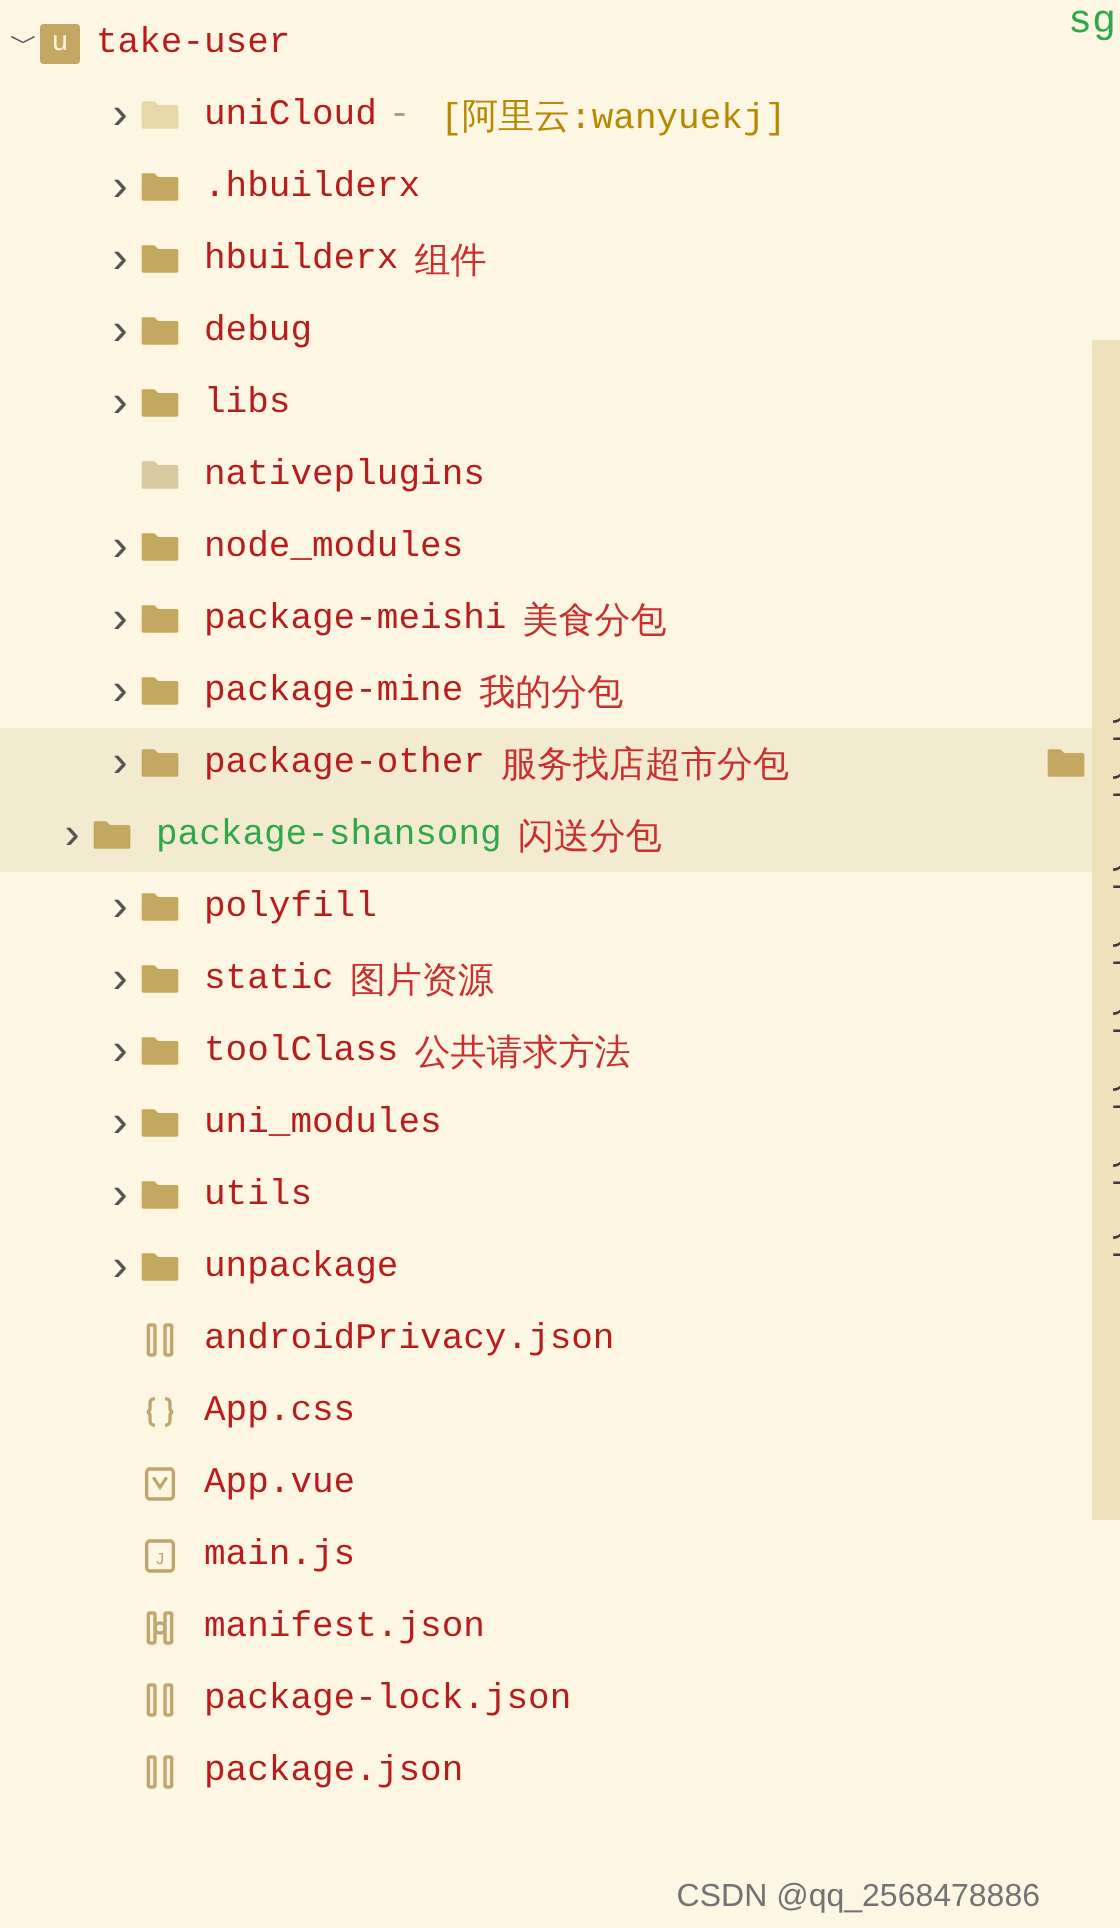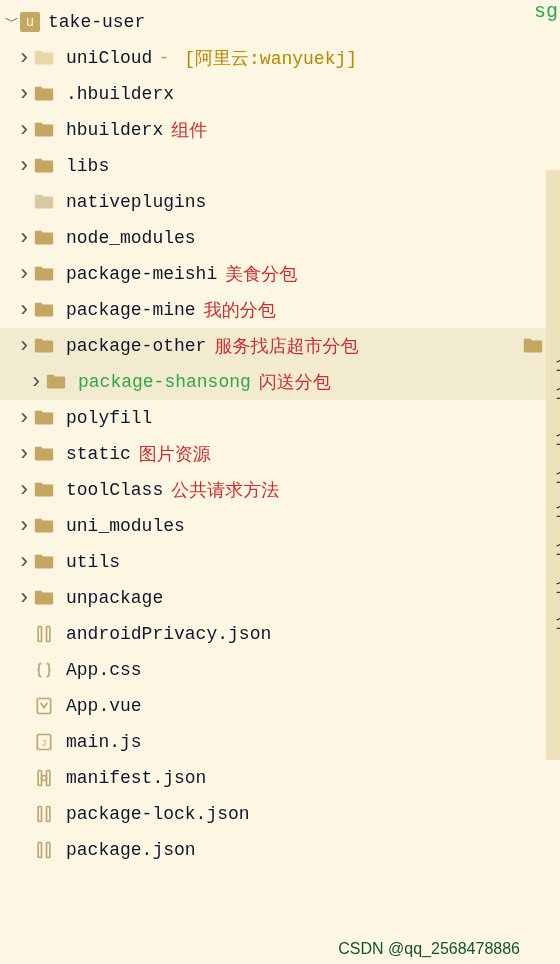--- a/index.html
+++ b/index.html
@@ -42,38 +42,38 @@
       justify-content: center;
     }
     .folder { color: #c4a862; }
     .folder svg { fill: #c4a862; }
     .folder-dim svg { fill: #d8c9a0; }
     .folder-cloud svg { fill: #e8d8a8; }
     .file-json { color: #bfa66f; }
     .file-css { color: #bfa66f; }
     .file-vue { color: #bfa66f; }
     .file-js { color: #bfa66f; }
-    .label { color: #0f172a; }
+    .label { color: #b91c1c; }
     .label.green { color: #2fa84a; }
     .annotation { color: #c93030; margin-left: 8px; }
     .cloud-suffix { color: #b58900; margin-left: 15px; }
     .cloud-dash { color: #9ba475; margin-left: 6px; }
     .proj-icon {
       width: 20px; height: 20px;
       background: #c4a862;
       color: #fdf6e3;
       font-size: 14px;
       display: inline-flex;
       align-items: center;
       justify-content: center;
       margin-right: 8px;
       border-radius: 2px;
     }
     .ind-0 { padding-left: 4px; }
-    .ind-1 { padding-left: 16px; }
+    .ind-1 { padding-left: 52px; }
     .ind-2 { padding-left: 28px; }
     .trail-folder {
       position: absolute;
       right: 16px;
       width: 22px; height: 22px;
     }
     .trail-folder svg { fill: #c4a862; }
     .right-strip {
       position: absolute;
       right: 0;
@@ -93,21 +93,21 @@
       position: absolute;
       right: -6px;
       font-size: 18px;
       color: #3a3a3a;
     }
     .watermark {
       position: absolute;
       bottom: 6px;
       right: 40px;
       font-size: 16px;
-      color: #14532d;
+      color: #737373;
       font-family: sans-serif;
     }
   </style>
 </head>
 <body>
 
 <div class="tree">
 
   <div class="row ind-0">
     <span class="arrow open"></span>
@@ -138,20 +138,29 @@
       </div>
       <div class="row ind-1 ">
         <span class="arrow closed"></span>
         <span class="icon folder">
           <svg viewBox="0 0 24 24" width="22" height="22">
             <path d="M2 5c0-.6.4-1 1-1h6l2 2h10c.6 0 1 .4 1 1v11c0 .6-.4 1-1 1H3c-.6 0-1-.4-1-1V5z"></path>
           </svg>
         </span>
         <span class="label ">hbuilderx</span>
         <span class="annotation">组件</span>
+      </div>
+      <div class="row ind-1 ">
+        <span class="arrow closed"></span>
+        <span class="icon folder">
+          <svg viewBox="0 0 24 24" width="22" height="22">
+            <path d="M2 5c0-.6.4-1 1-1h6l2 2h10c.6 0 1 .4 1 1v11c0 .6-.4 1-1 1H3c-.6 0-1-.4-1-1V5z"></path>
+          </svg>
+        </span>
+        <span class="label ">debug</span>
       </div>
       <div class="row ind-1 ">
         <span class="arrow closed"></span>
         <span class="icon folder">
           <svg viewBox="0 0 24 24" width="22" height="22">
             <path d="M2 5c0-.6.4-1 1-1h6l2 2h10c.6 0 1 .4 1 1v11c0 .6-.4 1-1 1H3c-.6 0-1-.4-1-1V5z"></path>
           </svg>
         </span>
         <span class="label ">libs</span>
       </div>

